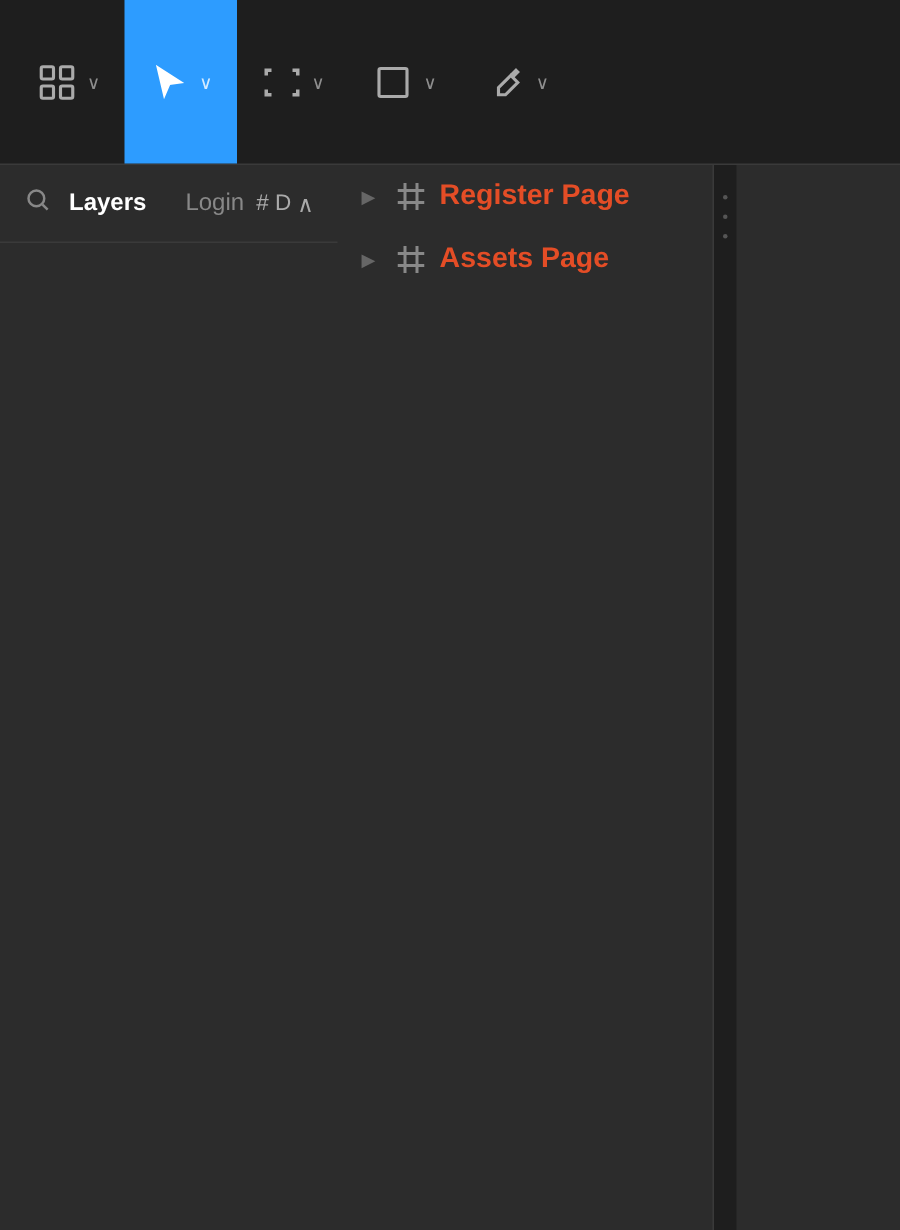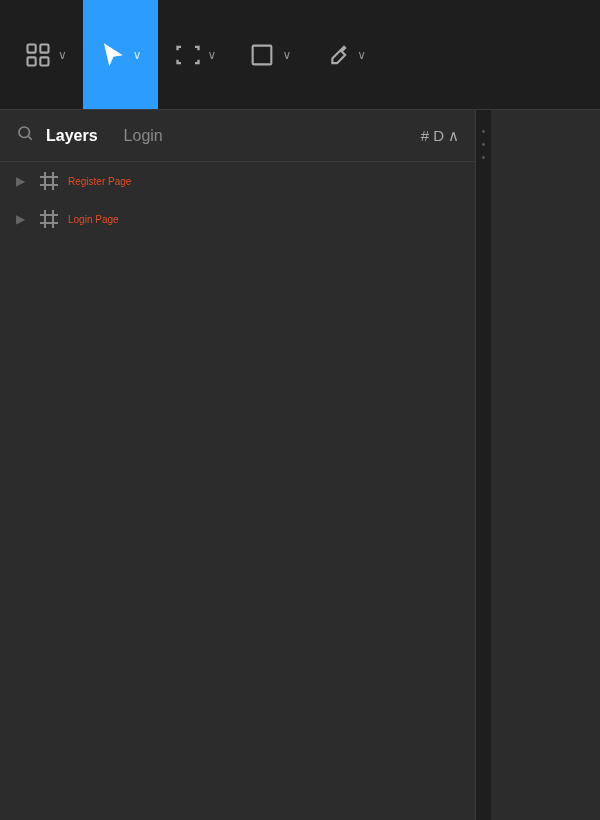--- a/index.html
+++ b/index.html
@@ -58,21 +58,21 @@
     .main {
       display: flex;
       height: calc(820px - 110px);
     }
 
     
     .left-panel {
       width: 476px;
       background: #2c2c2c;
       display: flex;
-      flex-direction: column;
+      flex-direction: row;
       border-right: 1px solid #3a3a3a;
     }
 
     
     .panel-header {
       display: flex;
       align-items: center;
       padding: 0 16px;
       height: 52px;
       border-bottom: 1px solid #3a3a3a;
@@ -182,22 +182,22 @@
     }
 
     .expand-arrow {
       color: #666;
       font-size: 12px;
       width: 14px;
       flex-shrink: 0;
     }
 
     .frame-label {
-      font-size: 10px;
-      font-weight: 400;
+      font-size: 19px;
+      font-weight: 700;
       color: #e44d26;
     }
 
     
     .right-edge {
       width: 15px;
       background: #1e1e1e;
       display: flex;
       flex-direction: column;
       align-items: center;
@@ -309,21 +309,21 @@
       <div class="frame-item">
         <span class="expand-arrow">▶</span>
         <span class="hash-frame">
           <svg width="18" height="18" viewBox="0 0 18 18" fill="none" stroke="#888" stroke-width="2">
             <line x1="5" y1="0" x2="5" y2="18"></line>
             <line x1="13" y1="0" x2="13" y2="18"></line>
             <line x1="0" y1="5" x2="18" y2="5"></line>
             <line x1="0" y1="13" x2="18" y2="13"></line>
           </svg>
         </span>
-        <span class="frame-label" style="color:#e44d26;">Login Page</span>
+        <span class="frame-label" style="color:#e44d26;">Assets Page</span>
       </div>
 
     </div>
 
   </div>
 
   <div class="right-edge">
     <div class="edge-dot"></div>
     <div class="edge-dot"></div>
     <div class="edge-dot"></div>

